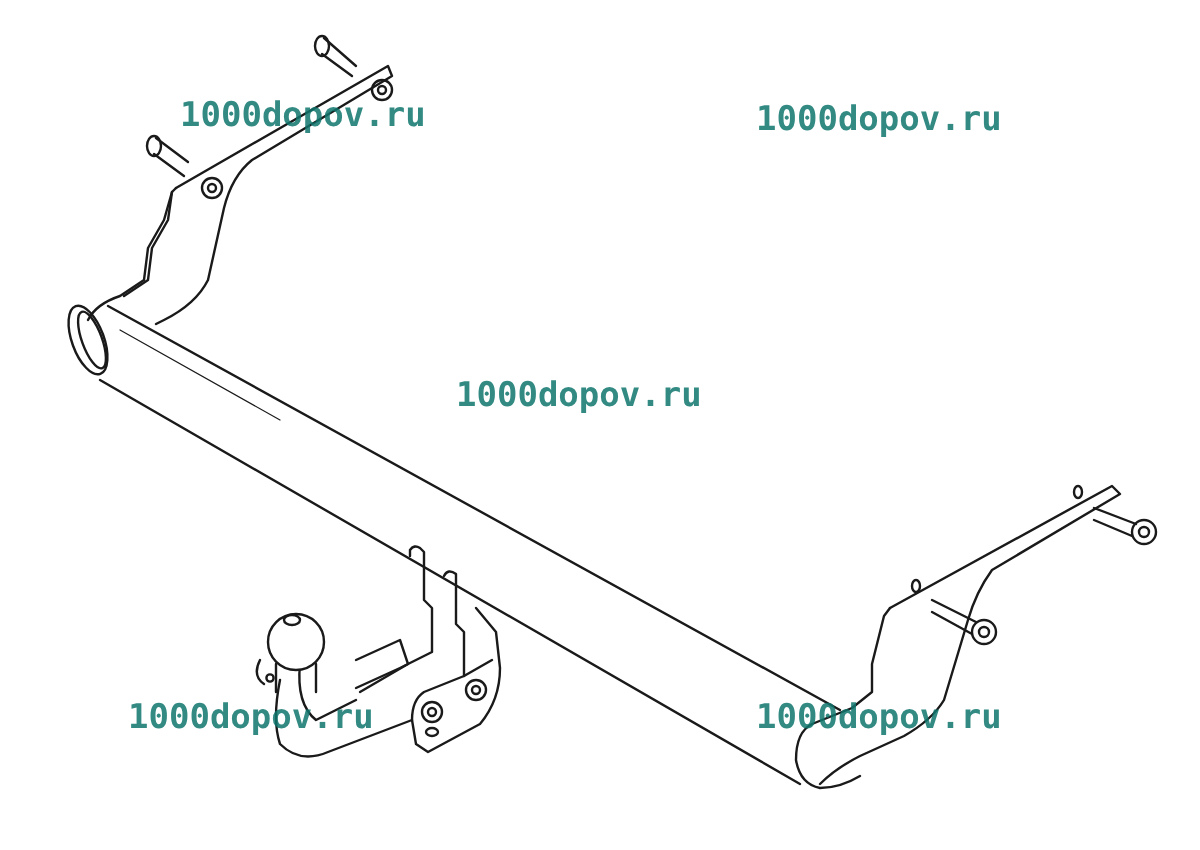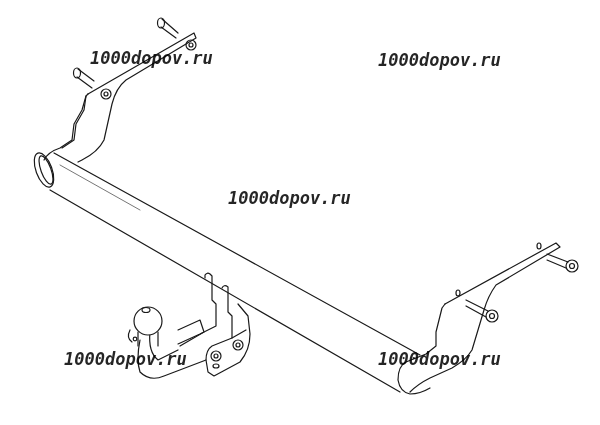--- a/index.html
+++ b/index.html
@@ -3,26 +3,25 @@
   <meta charset="utf-8">
   <style>
     html, body { margin: 0; padding: 0; background: #ffffff; }
     .canvas { position: relative; width: 600px; height: 425px; background: #ffffff; overflow: hidden; }
     svg.drawing { position: absolute; left: 0; top: 0; }
     .wm {
       position: absolute;
       font-family: "DejaVu Sans Mono", "Liberation Mono", monospace;
       font-weight: bold;
       font-size: 17px;
-      color: #000000;
+      color: #0f766e;
       opacity: 0.85;
       letter-spacing: 0px;
       white-space: nowrap;
       pointer-events: none;
-      font-style: italic;
     }
   </style>
 </head>
 <body>
 
 <div class="canvas">
   <svg class="drawing" width="600" height="425" viewBox="0 0 600 425" fill="none" stroke="#1a1a1a" stroke-width="1.2" stroke-linejoin="round" stroke-linecap="round">
 
     <g>
 

